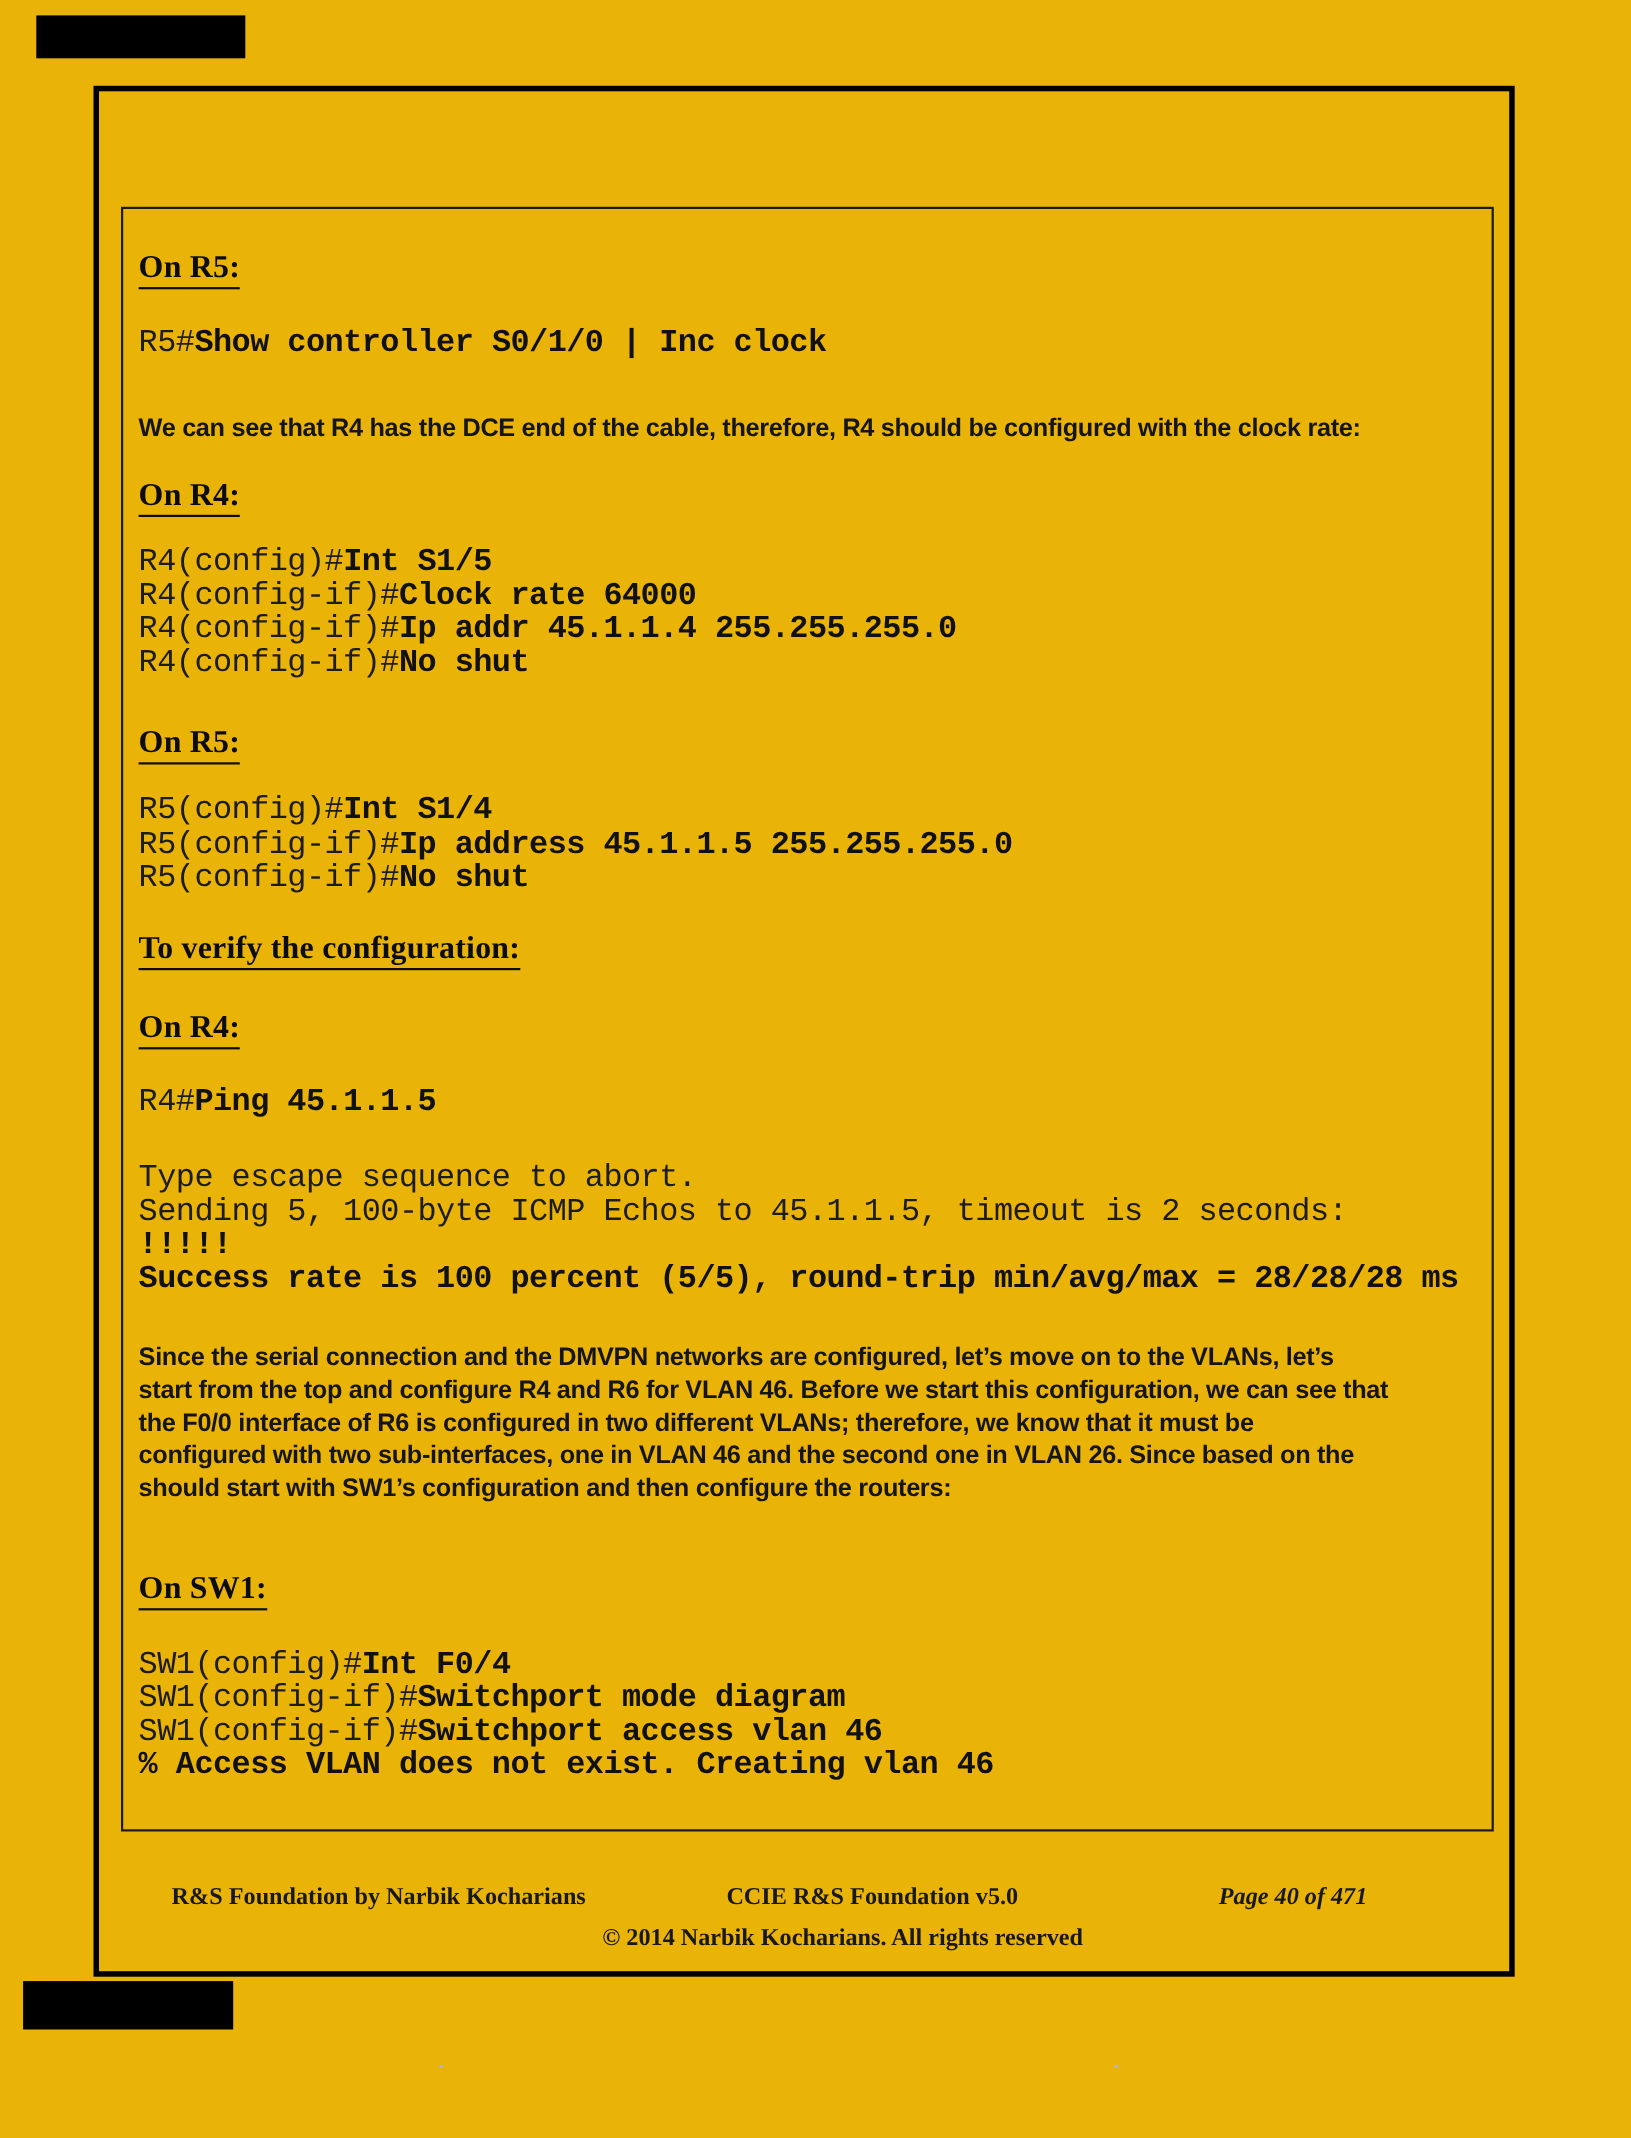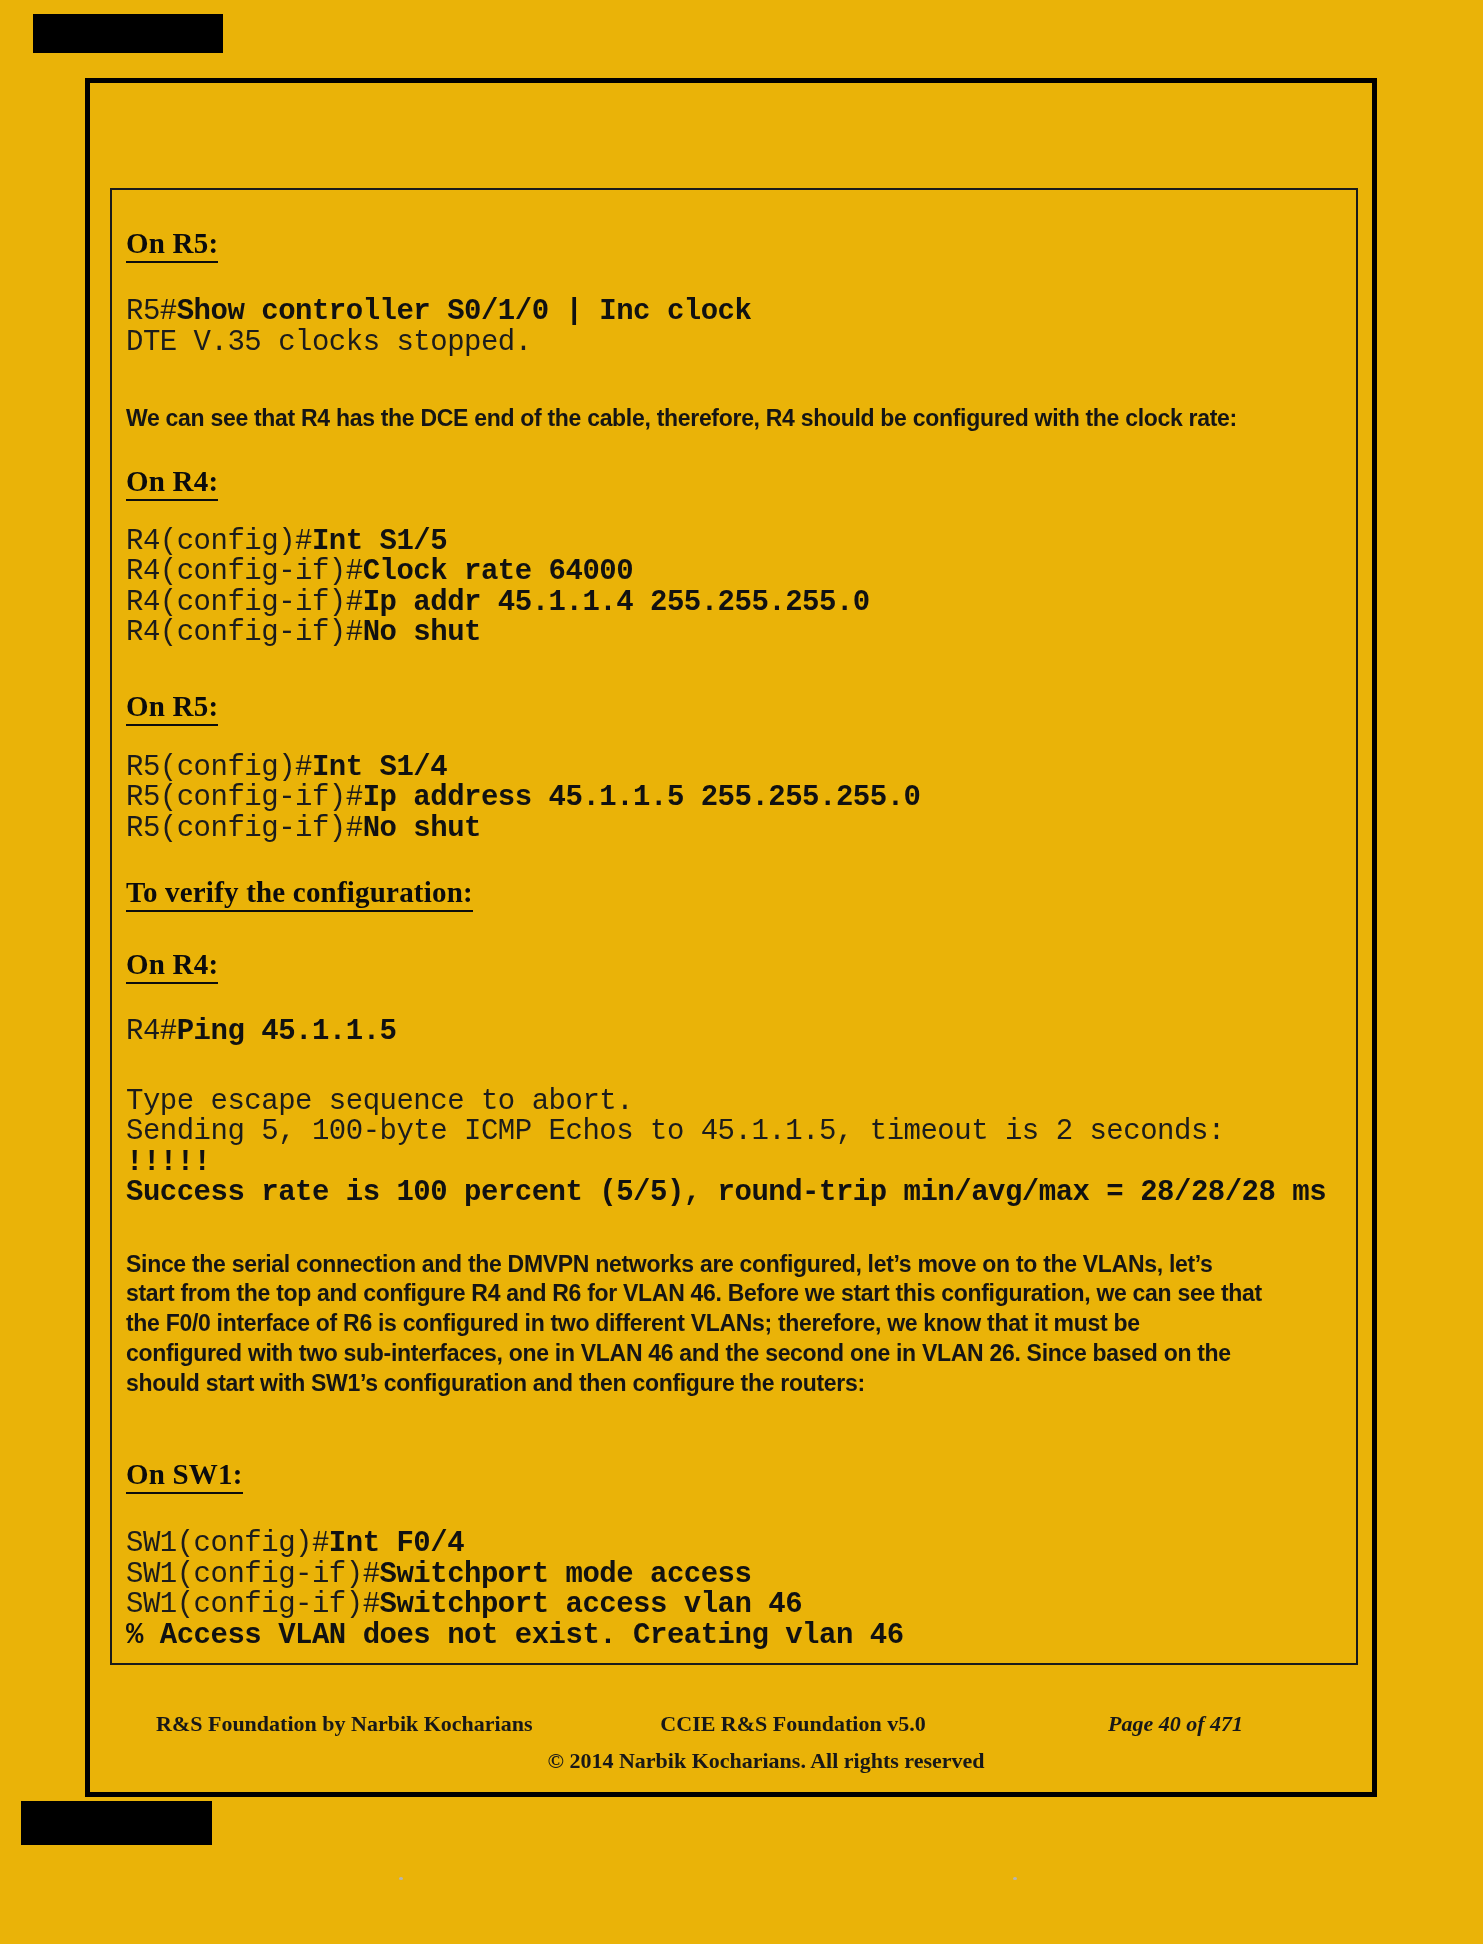--- a/index.html
+++ b/index.html
@@ -50,21 +50,20 @@
   <div class="redact redact-top"></div>
 
   <div class="outer">
 
     <div class="inner">
 
       <div class="heading"><span>On R5:</span></div>
 
       <div class="codeblock mt34">
         <div class="codeline"><span class="prompt">R5#</span><span class="cmd">Show controller S0/1/0 | Inc clock</span></div>
-        <div class="codeline">DTE V.35 clocks stopped.</div>
       </div>
 
       <div class="para mt46">
         <div>We can see that R4 has the DCE end of the cable, therefore, R4 should be configured with the clock rate:</div>
       </div>
 
       <div class="heading mt30"><span>On R4:</span></div>
 
       <div class="codeblock mt26">
         <div class="codeline"><span class="prompt">R4(config)#</span><span class="cmd">Int S1/5</span></div>
@@ -101,21 +100,21 @@
         <div>start from the top and configure R4 and R6 for VLAN 46. Before we start this configuration, we can see that</div>
         <div>the F0/0 interface of R6 is configured in two different VLANs; therefore, we know that it must be</div>
         <div>configured with two sub-interfaces, one in VLAN 46 and the second one in VLAN 26. Since based on the</div>
         <div>should start with SW1’s configuration and then configure the routers:</div>
       </div>
 
       <div class="heading mt59"><span>On SW1:</span></div>
 
       <div class="codeblock mt19">
         <div class="codeline"><span class="prompt">SW1(config)#</span><span class="cmd">Int F0/4</span></div>
-        <div class="codeline"><span class="prompt">SW1(config-if)#</span><span class="cmd">Switchport mode access</span></div>
+        <div class="codeline"><span class="prompt">SW1(config-if)#</span><span class="cmd">Switchport mode diagram</span></div>
         <div class="codeline"><span class="prompt">SW1(config-if)#</span><span class="cmd">Switchport access vlan 46</span></div>
         <div class="codeline boldline">% Access VLAN does not exist. Creating vlan 46</div>
       </div>
 
     </div>
 
     <div class="footer">
       <span class="f-left">R&amp;S Foundation by Narbik Kocharians</span>
       <span class="f-center">CCIE R&amp;S Foundation v5.0</span>
       <span class="f-right">Page 40 of 471</span>

